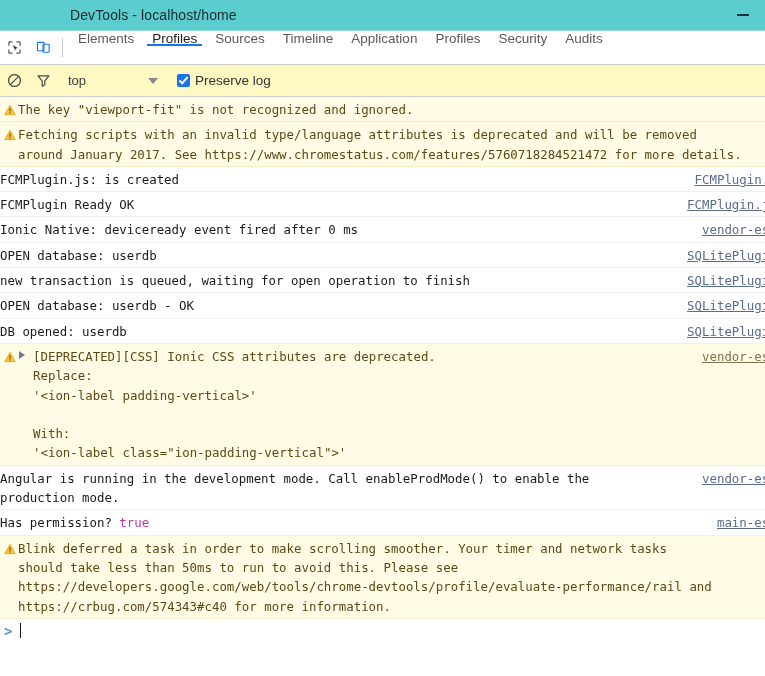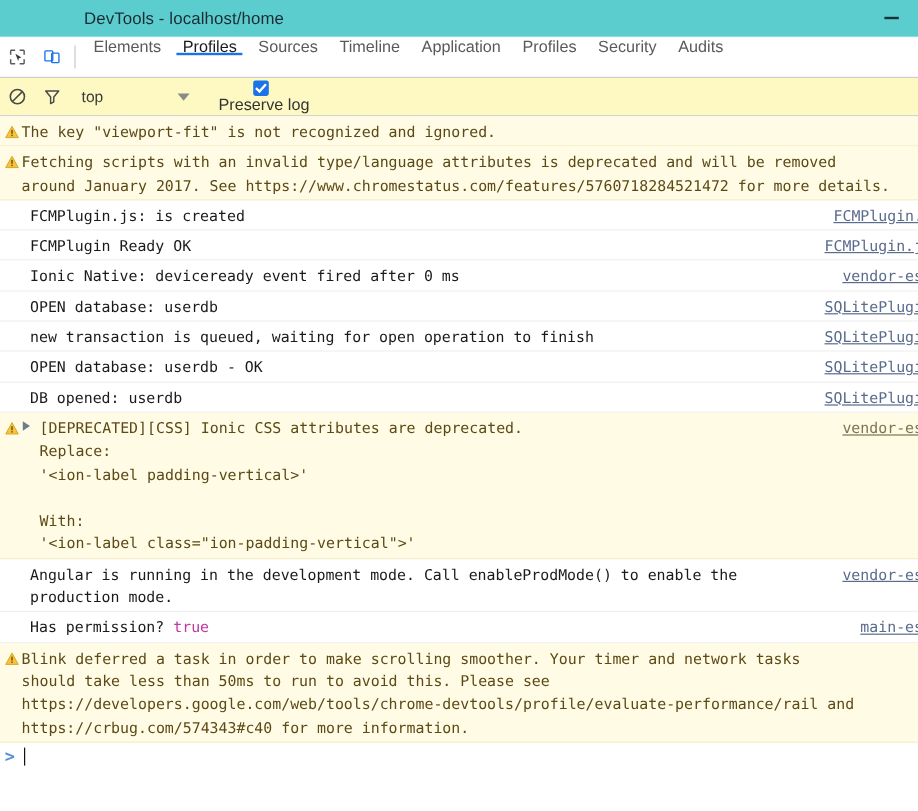--- a/index.html
+++ b/index.html
@@ -127,21 +127,20 @@
     width: 0; height: 0;
     border-left: 5px solid transparent;
     border-right: 5px solid transparent;
     border-top: 6px solid #8a8a8a;
     margin-left: 62px;
   }
   .preserve-wrap {
     display: flex;
     align-items: center;
     margin-left: 19px;
-    flex-direction: column;
   }
   .checkbox {
     width: 13px; height: 13px;
     background: #1a73e8;
     border-radius: 2px;
     position: relative;
     flex: 0 0 auto;
   }
   .checkbox:after {
     content: "";
@@ -194,21 +193,21 @@
     position: absolute;
     left: 19px;
     top: 7px;
     width: 0; height: 0;
     border-top: 4.5px solid transparent;
     border-bottom: 4.5px solid transparent;
     border-left: 6px solid #6c7d8c;
   }
   .msg-text {
     display: block;
-    padding-left: 25px;
+    padding-left: 0;
     padding-right: 0;
     white-space: pre;
     overflow: hidden;
   }
   .msg.warn .msg-text { padding-left: 18px; }
   .msg.warn.expandable .msg-text { padding-left: 33px; }
   .msg-link {
     position: absolute;
     right: -34px;
     top: 3px;

